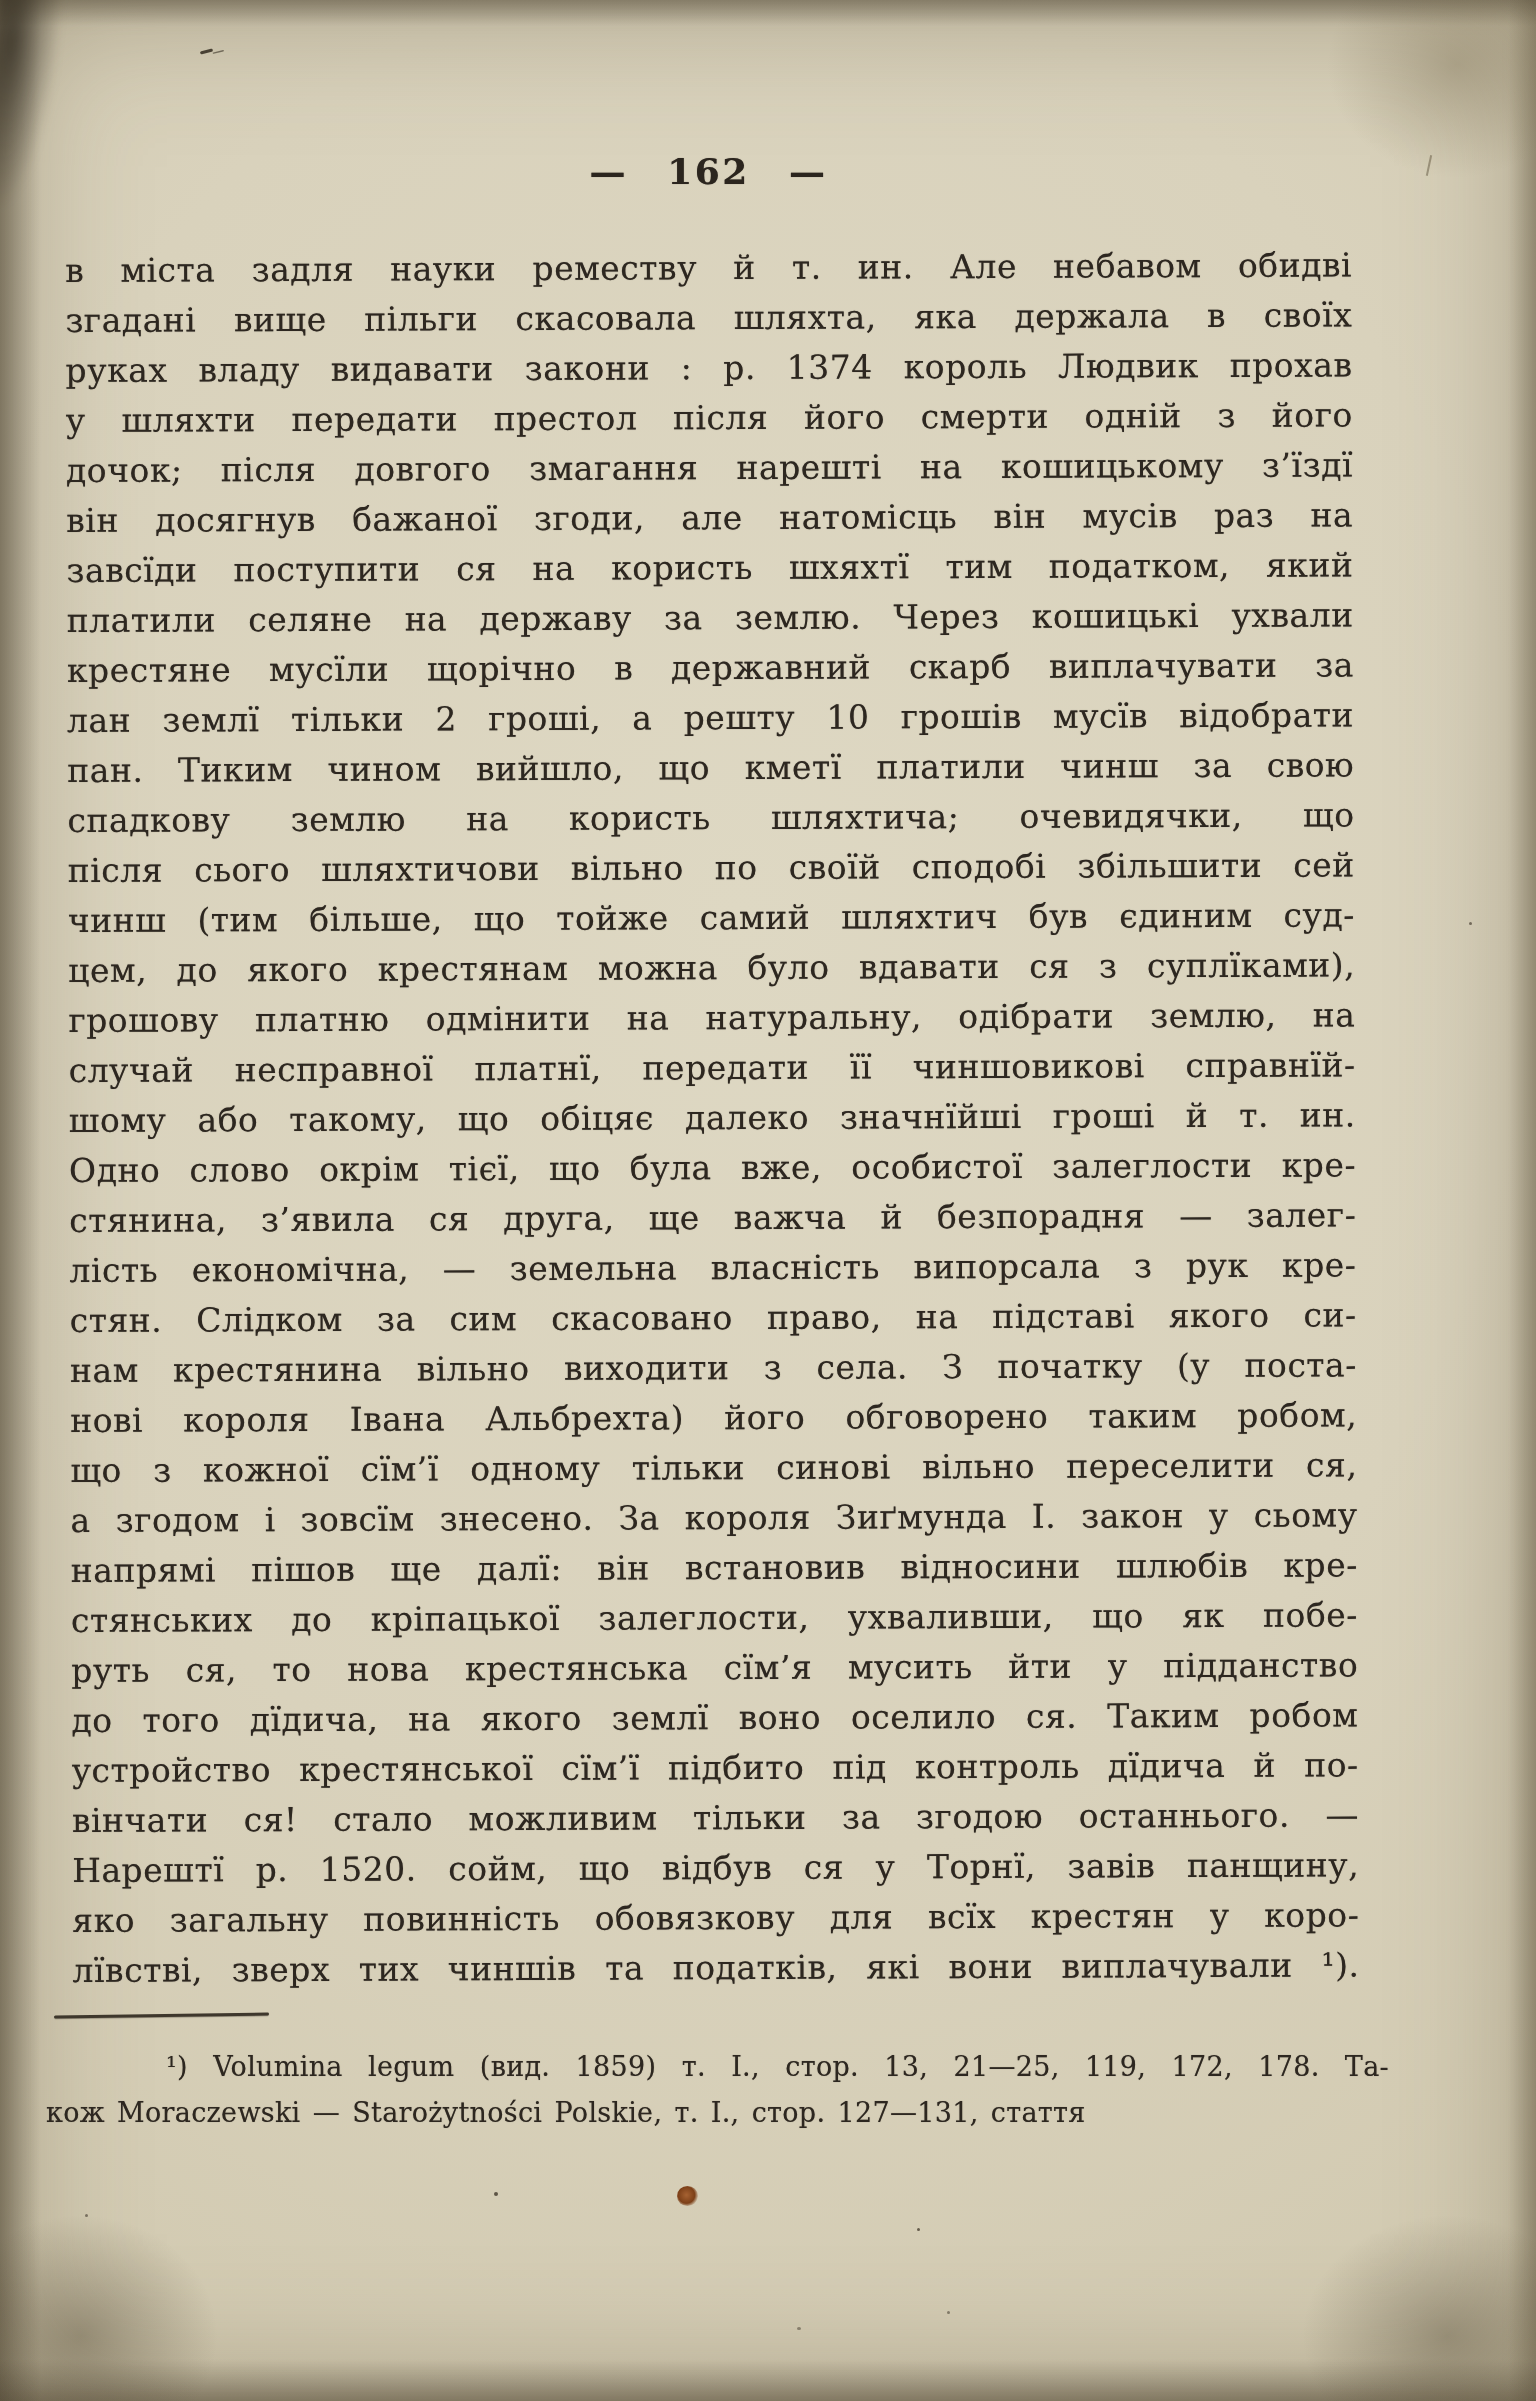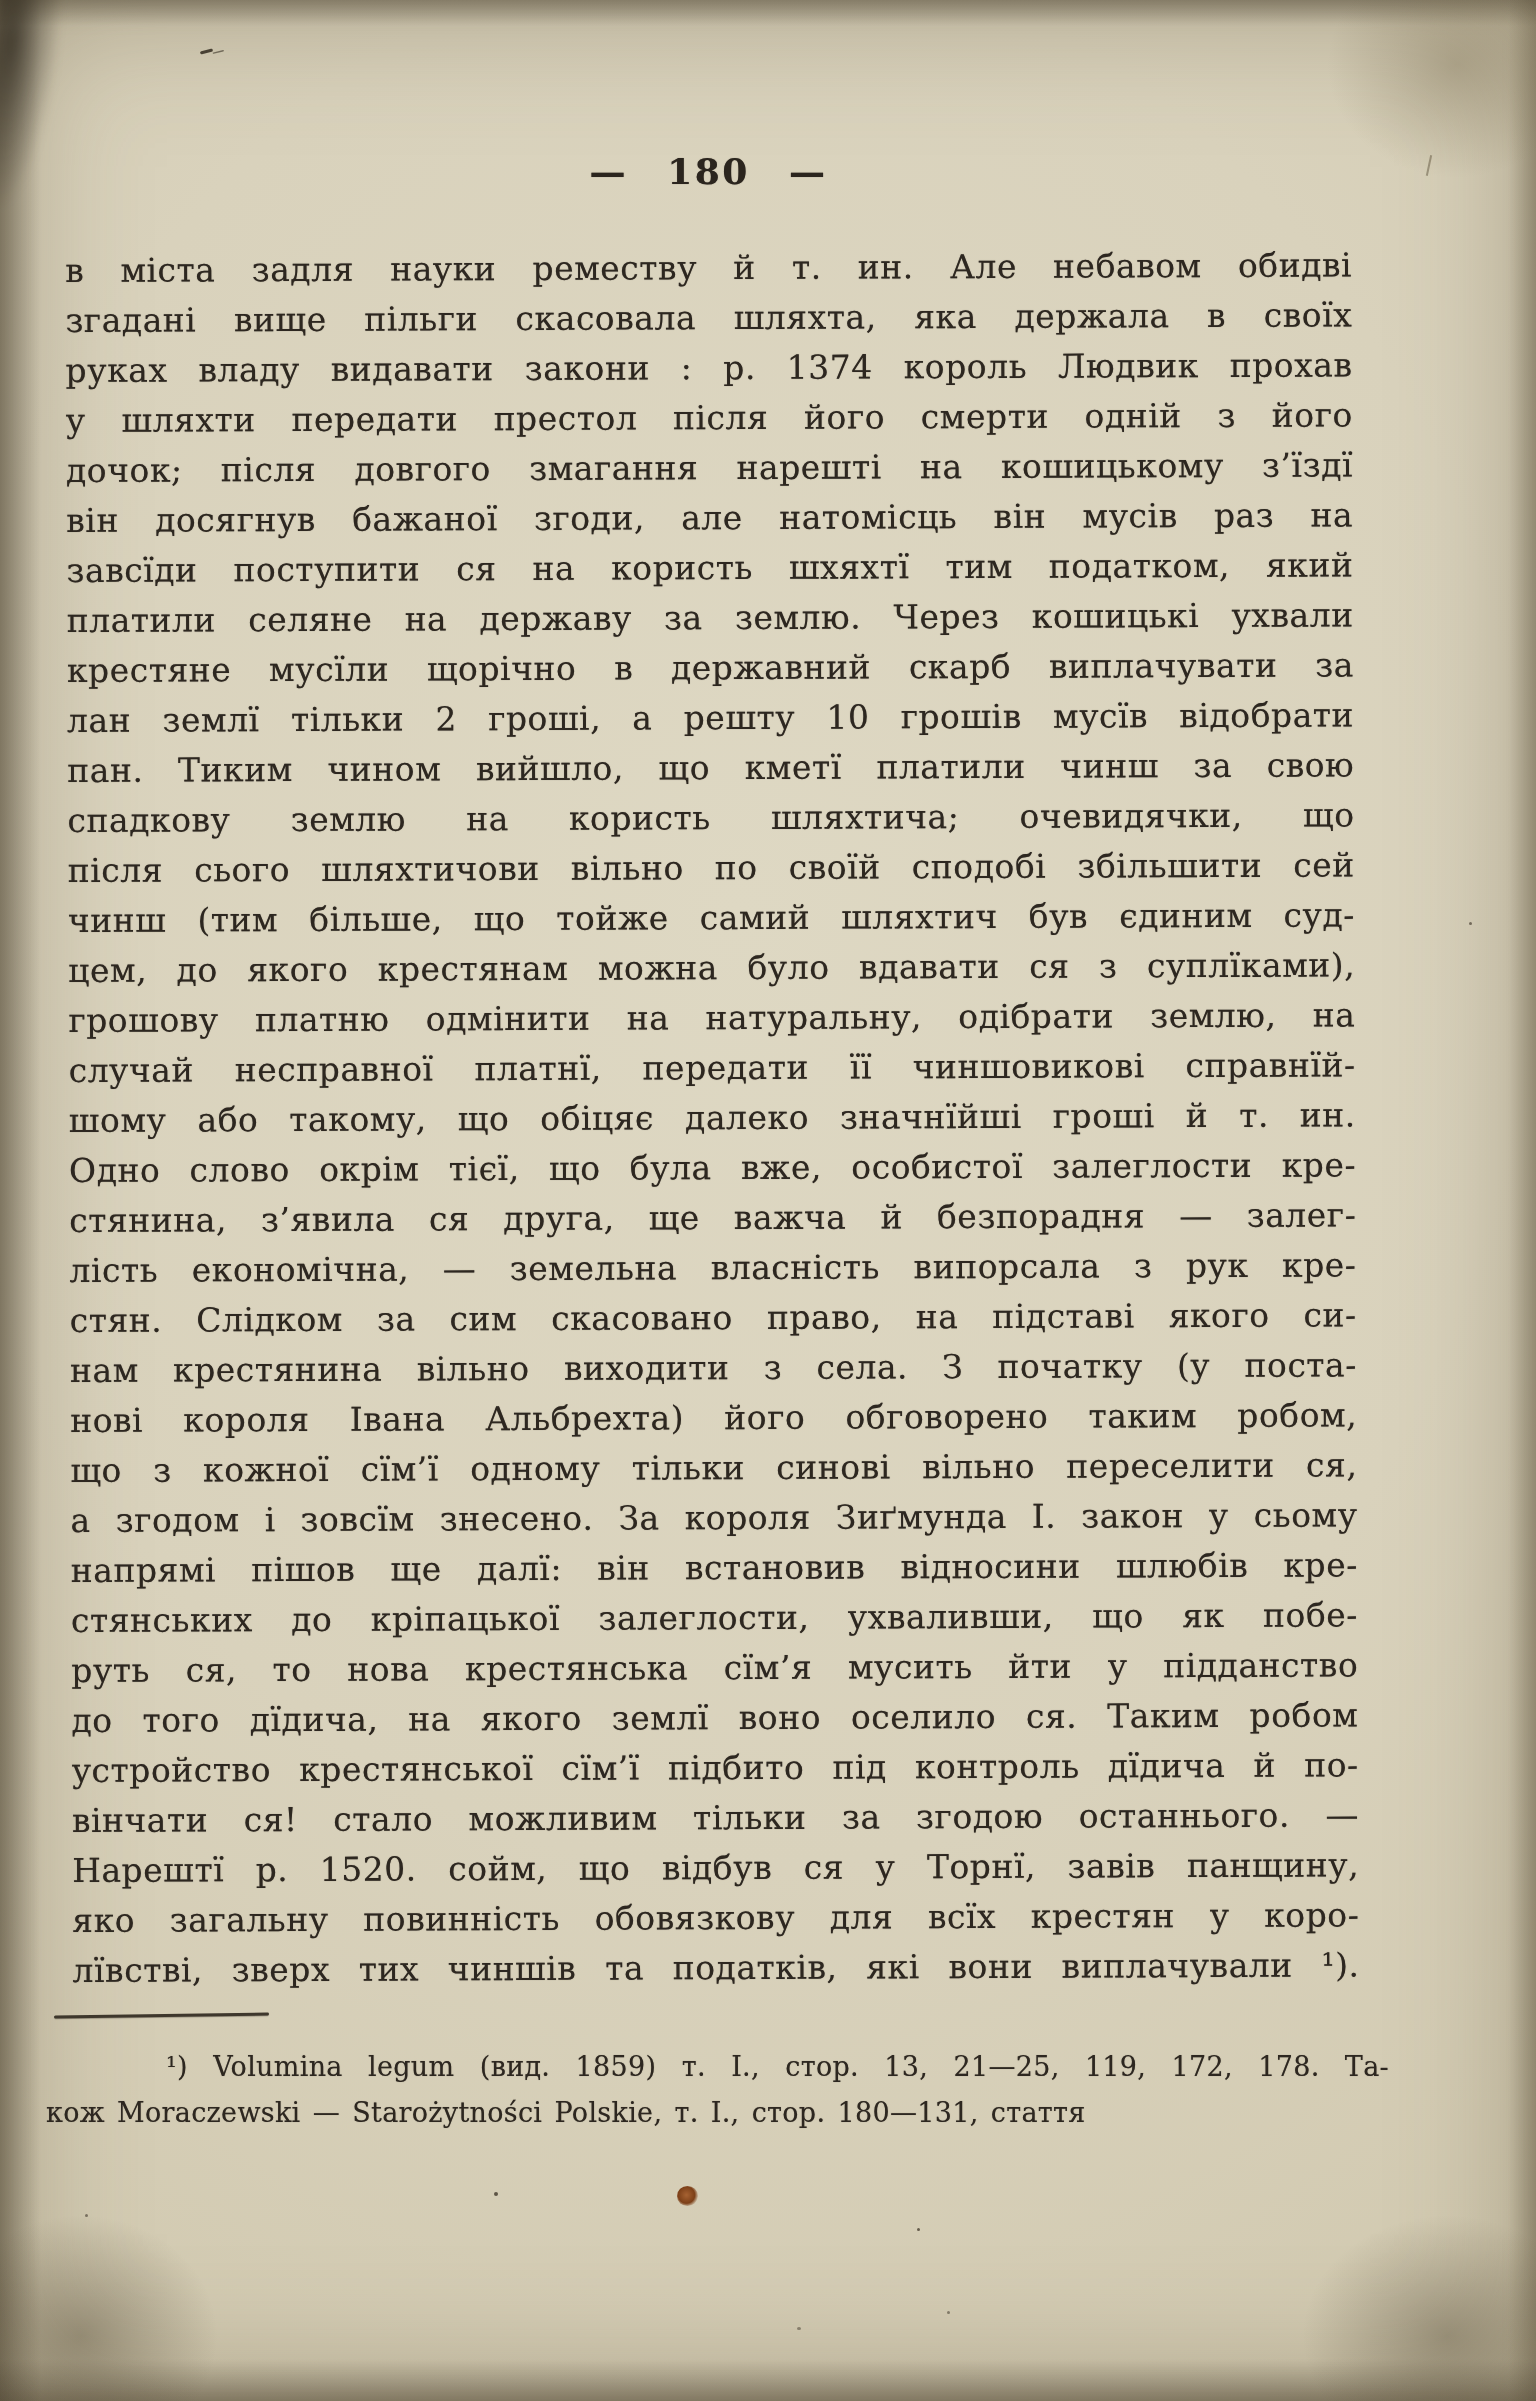--- a/index.html
+++ b/index.html
@@ -95,21 +95,21 @@
 
   <div class="edge edge-left"></div>
   <div class="edge edge-top"></div>
   <div class="edge edge-right"></div>
   <div class="edge edge-bottom"></div>
   <div class="edge corner-tl"></div>
   <div class="edge corner-tr"></div>
   <div class="edge corner-bl"></div>
   <div class="edge corner-br"></div>
 
-  <div class="running-head">— 180 —</div>
+  <div class="running-head">— 162 —</div>
 
   <div class="body-text">
 
   <div class="line">в міста задля науки реместву й т. ин. Але небавом обидві</div>
       <div class="line">згадані вище пільги скасовала шляхта, яка держала в своїх</div>
       <div class="line">руках владу видавати закони : р. 1374 король Людвик прохав</div>
       <div class="line">у шляхти передати престол після його смерти одній з його</div>
       <div class="line">дочок; після довгого змагання нарешті на кошицькому з’їздї</div>
       <div class="line">він досягнув бажаної згоди, але натомісць він мусів раз на</div>
       <div class="line">завсїди поступити ся на користь шхяхтї тим податком, який</div>
@@ -141,21 +141,21 @@
       <div class="line">Нарештї р. 1520. сойм, що відбув ся у Торнї, завів панщину,</div>
       <div class="line">яко загальну повинність обовязкову для всїх крестян у коро-</div>
       <div class="line">лївстві, зверх тих чиншів та податків, які вони виплачували ¹).</div>
     </div>
 
   <div class="footnote-rule"></div>
 
   <div class="footnote">
 
   <div class="fline">¹) Volumina legum (вид. 1859) т. І., стор. 13, 21—25, 119, 172, 178. Та-</div>
-      <div class="fline">кож Moraczewski — Starożytności Polskie, т. І., стор. 180—131, стаття</div>
+      <div class="fline">кож Moraczewski — Starożytności Polskie, т. І., стор. 127—131, стаття</div>
     </div>
 
   <div class="blemish stain-brown"></div>
   <div class="blemish speck1"></div>
   <div class="blemish speck2"></div>
   <div class="blemish speck3"></div>
   <div class="blemish speck4"></div>
   <div class="blemish speck5"></div>
   <div class="blemish speck6"></div>
   <div class="blemish fleck-top"></div>

